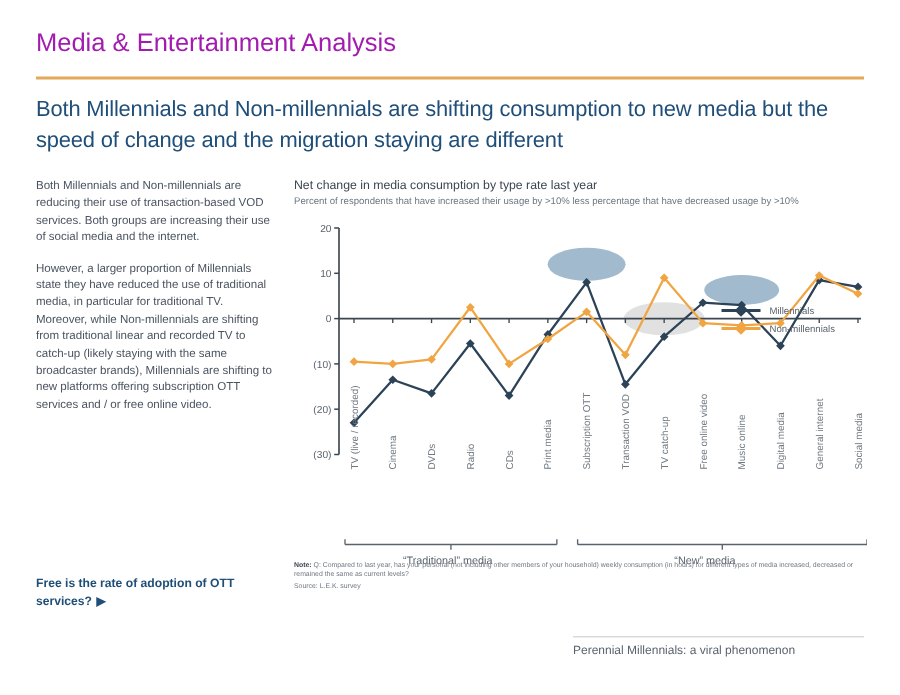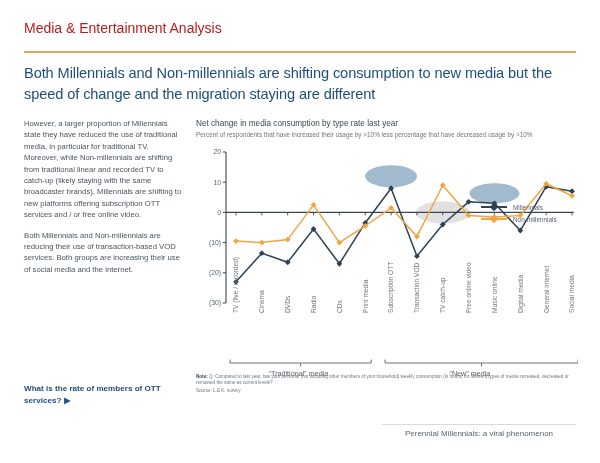--- a/index.html
+++ b/index.html
@@ -6,21 +6,21 @@
   body{
     width:600px;height:463px;background:#ffffff;overflow:hidden;
     font-family:"Liberation Sans", sans-serif;
     color:#3c4650;position:relative;
   }
   .page{position:absolute;inset:0;}
 
   
   .hdr{position:absolute;left:24px;top:20px;width:552px;}
   .hdr-kicker{font-size:7.5px;color:#8a929b;letter-spacing:.15px;line-height:10px;}
-  .hdr-title{font-size:14px;color:#b91c1c;line-height:15px;margin-top:1px;}
+  .hdr-title{font-size:17px;color:#a21caf;line-height:15px;margin-top:1px;}
   .hdr-rule{position:absolute;left:24px;top:51px;width:552px;height:1.6px;background:#e3a85a;}
 
   
   .headline{position:absolute;left:24px;top:63px;width:540px;
     font-size:14.6px;line-height:21px;color:#1f4e79;letter-spacing:-.1px;}
 
   
   .leftcol{position:absolute;left:24px;top:118px;width:158px;}
   .leftcol p{margin:0 0 9px 0;font-size:7.7px;line-height:11.4px;color:#4a5460;}
   .cta{position:absolute;left:24px;top:383px;width:165px;
@@ -46,41 +46,41 @@
   .grp{position:absolute;font-size:7.2px;color:#5a636d;text-align:left;}
 
   
   .note{position:absolute;left:196px;top:374px;width:378px;
     font-size:4.6px;line-height:6.2px;color:#6e7780;}
   .note b{color:#3c4650;}
   .srcline{margin-top:1.5px;}
 
   
   .ftr-rule{position:absolute;left:382px;top:424px;width:194px;height:1px;background:#d7dbe0;}
-  .ftr{position:absolute;left:382px;top:429px;width:194px;text-align:center;
+  .ftr{position:absolute;left:382px;top:429px;width:194px;
     font-size:8px;color:#5a636d;}
 </style>
 </head>
 <body>
 
 <div class="page">
 
   <div class="hdr">
     <div class="hdr-title">Media &amp; Entertainment Analysis</div>
   </div>
   <div class="hdr-rule"></div>
 
   <div class="headline">Both Millennials and Non-millennials are shifting consumption to new media but the speed of change and the migration staying are different</div>
 
   <div class="leftcol">
+    <p>Both Millennials and Non-millennials are reducing their use of transaction-based VOD services. Both groups are increasing their use of social media and the internet.</p>
     <p>However, a larger proportion of Millennials state they have reduced the use of traditional media, in particular for traditional TV. Moreover, while Non-millennials are shifting from traditional linear and recorded TV to catch-up (likely staying with the same broadcaster brands), Millennials are shifting to new platforms offering subscription OTT services and / or free online video.</p>
-    <p>Both Millennials and Non-millennials are reducing their use of transaction-based VOD services. Both groups are increasing their use of social media and the internet.</p>
   </div>
   <div class="cta">
-    <span>What is the rate of members of OTT services?</span><span class="tri">▶</span>
+    <span>Free is the rate of adoption of OTT services?</span><span class="tri">▶</span>
   </div>
 
   <div class="chart-wrap">
     <div class="chart-title">Net change in media consumption by type rate last year</div>
     <div class="chart-sub">Percent of respondents that have increased their usage by &gt;10% less percentage that have decreased usage by &gt;10%</div>
 
     <div class="plot">
       <svg class="plotsvg" id="plotsvg" width="382" height="235" viewBox="0 0 382 235">
           <ellipse cx="195.0769230769231" cy="30.239999999999995" rx="26" ry="11" fill="#8aa9c0" opacity="0.8"></ellipse>
           <ellipse cx="246.76923076923077" cy="66.48" rx="27" ry="11" fill="#dcdcdc" opacity="0.85"></ellipse>

